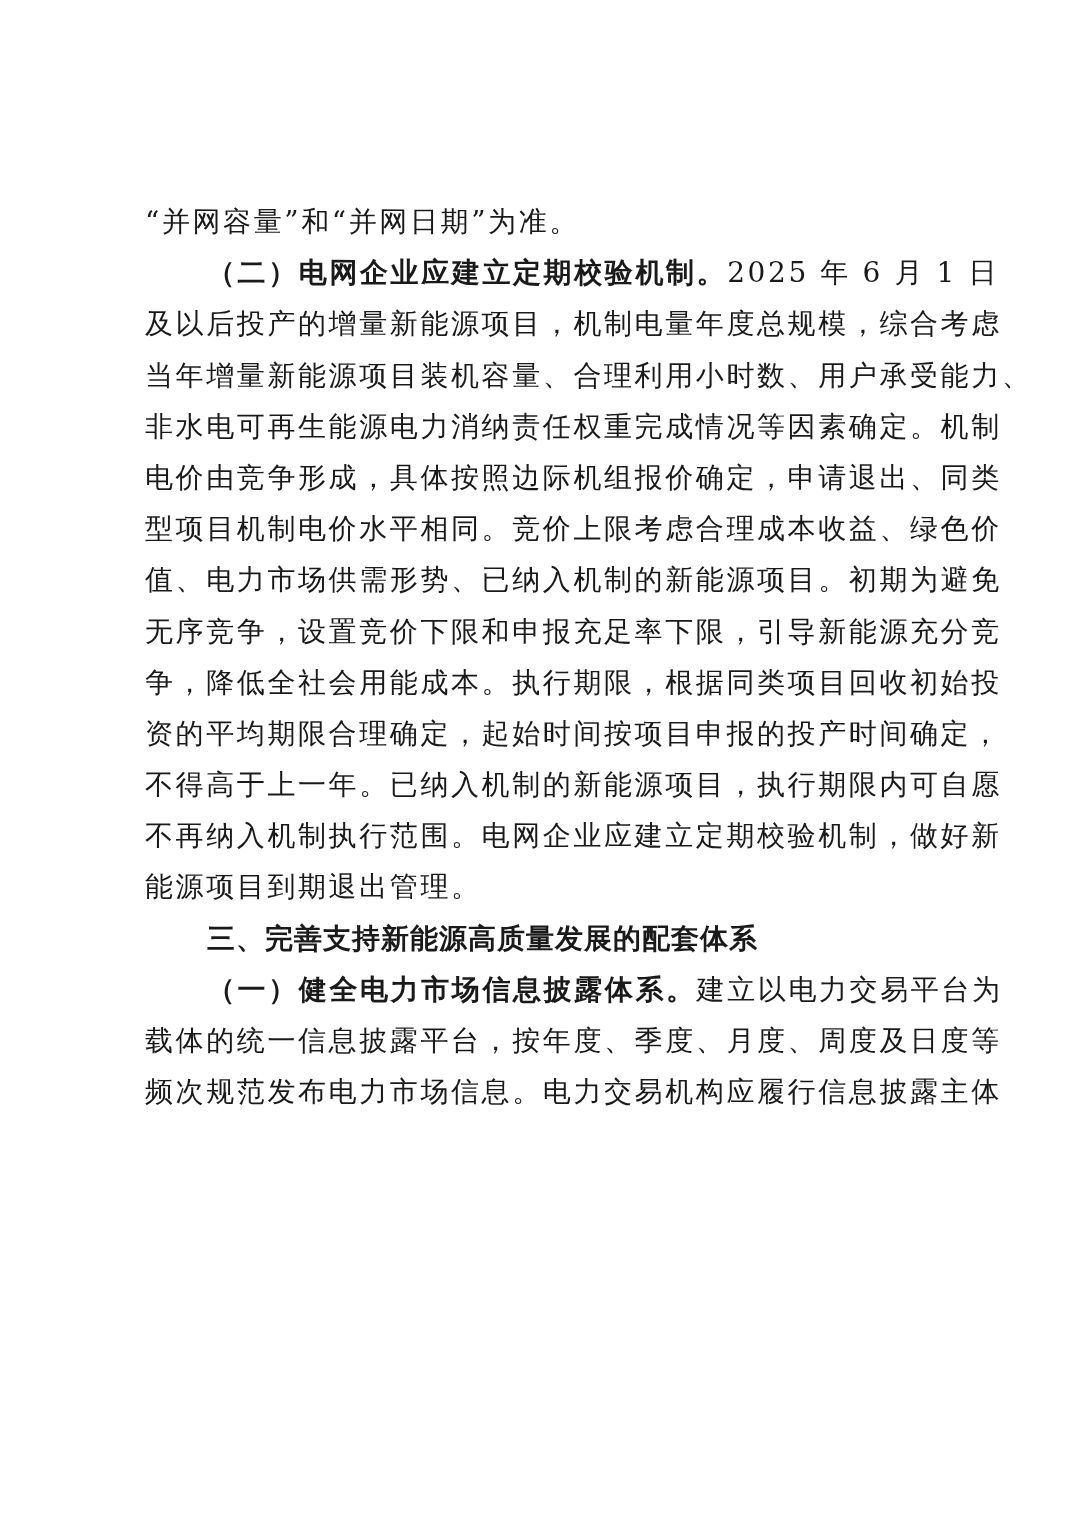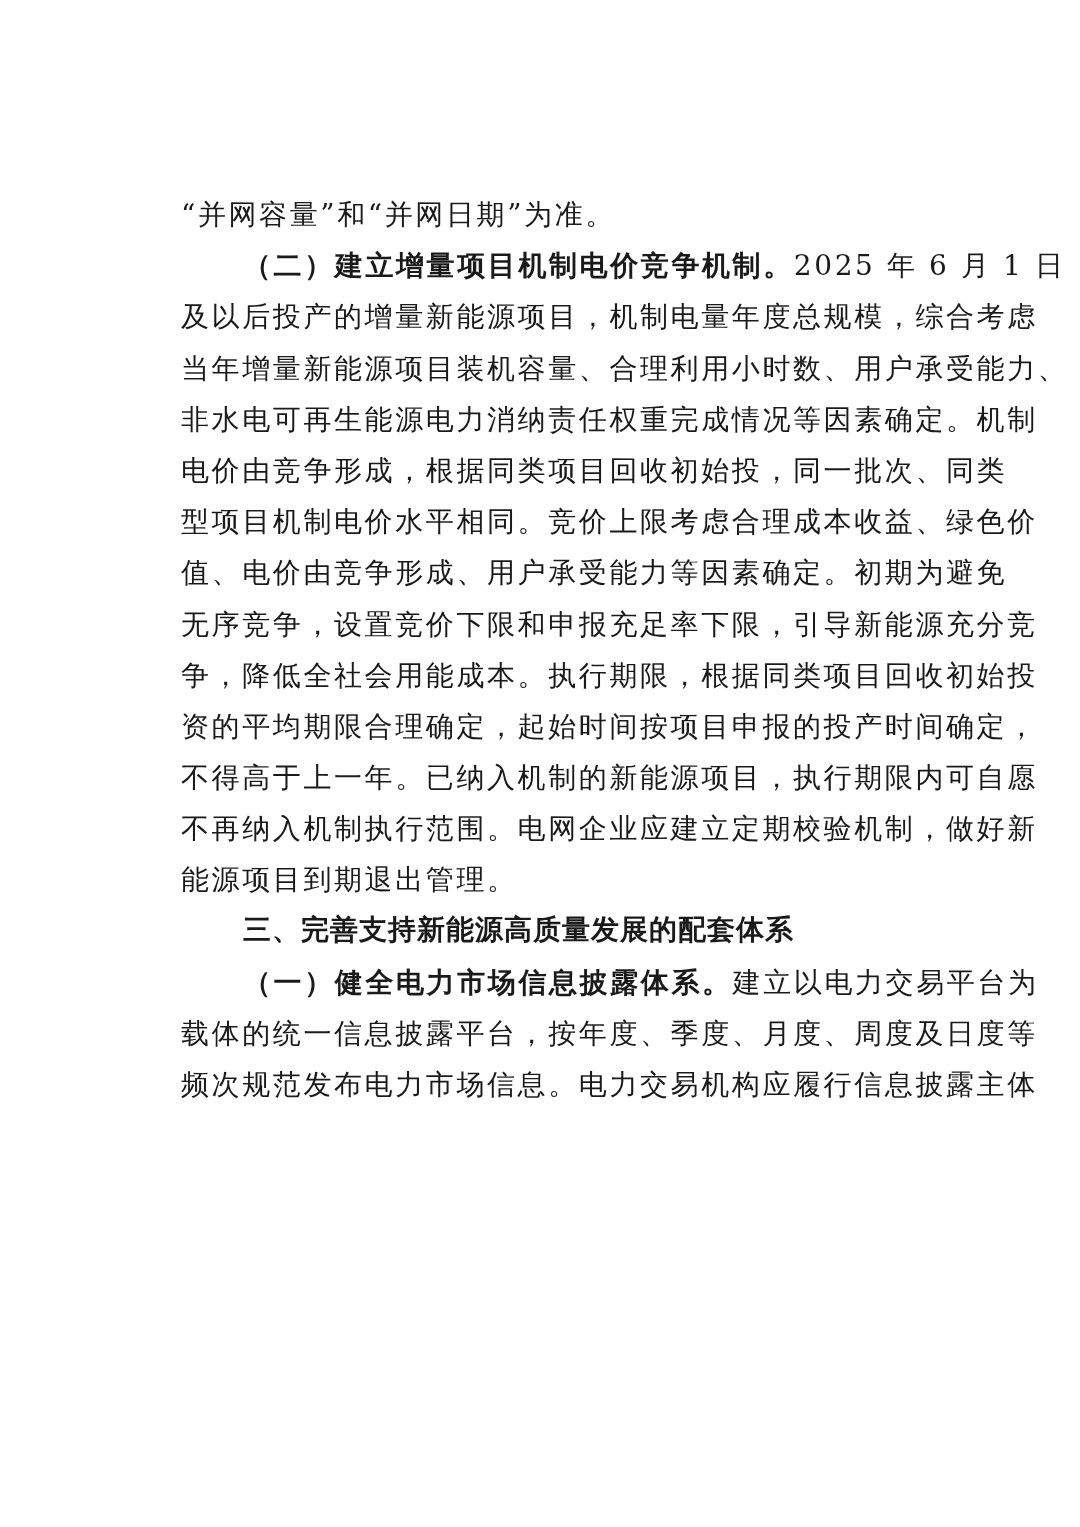--- a/index.html
+++ b/index.html
@@ -11,65 +11,64 @@
     width: 1080px;
     height: 1527px;
     position: relative;
     overflow: hidden;
     font-family: "DejaVu Serif", "Liberation Serif", serif;
     color: #1a1a1a;
   }
   .page {
     position: absolute;
     left: 145px;
-    top: 189px;
+    top: 196px;
     width: 800px;
-    margin-left: 36px;
   }
   .line {
     height: 51.2px;
     line-height: 51.2px;
     font-size: 28px;
     white-space: nowrap;
     letter-spacing: 2.6px;
     text-align: justify;
     text-align-last: justify;
   }
   .line.last {
     text-align-last: left;
   }
   .line.indent {
     padding-left: 62px;
   }
   .bold-run {
     font-weight: bold;
   }
   .heading {
-    font-family: Liberation Mono, monospace;
+    font-family: Liberation Sans, sans-serif;
     font-weight: bold;
     letter-spacing: 1px;
     text-align-last: left;
   }
 </style>
 </head>
 <body>
 
 <div class="page">
 
   <div class="line last">“并网容量”和“并网日期”为准。</div>
 
   <div class="line indent">
-    <span class="bold-run">（二）建立增量项目机制电价竞争机制。</span><span>2025 年 6 月 1 日</span>
+    <span class="bold-run">（二）电网企业应建立定期校验机制。</span><span>2025 年 6 月 1 日</span>
   </div>
   <div class="line">及以后投产的增量新能源项目，机制电量年度总规模，综合考虑</div>
   <div class="line">当年增量新能源项目装机容量、合理利用小时数、用户承受能力、</div>
   <div class="line">非水电可再生能源电力消纳责任权重完成情况等因素确定。机制</div>
-  <div class="line">电价由竞争形成，根据同类项目回收初始投，同一批次、同类</div>
+  <div class="line">电价由竞争形成，具体按照边际机组报价确定，申请退出、同类</div>
   <div class="line">型项目机制电价水平相同。竞价上限考虑合理成本收益、绿色价</div>
-  <div class="line">值、电价由竞争形成、用户承受能力等因素确定。初期为避免</div>
+  <div class="line">值、电力市场供需形势、已纳入机制的新能源项目。初期为避免</div>
   <div class="line">无序竞争，设置竞价下限和申报充足率下限，引导新能源充分竞</div>
   <div class="line">争，降低全社会用能成本。执行期限，根据同类项目回收初始投</div>
   <div class="line">资的平均期限合理确定，起始时间按项目申报的投产时间确定，</div>
 
   <div class="line">不得高于上一年。已纳入机制的新能源项目，执行期限内可自愿</div>
   <div class="line">不再纳入机制执行范围。电网企业应建立定期校验机制，做好新</div>
   <div class="line last">能源项目到期退出管理。</div>
 
   <div class="line indent heading">三、完善支持新能源高质量发展的配套体系</div>
 

